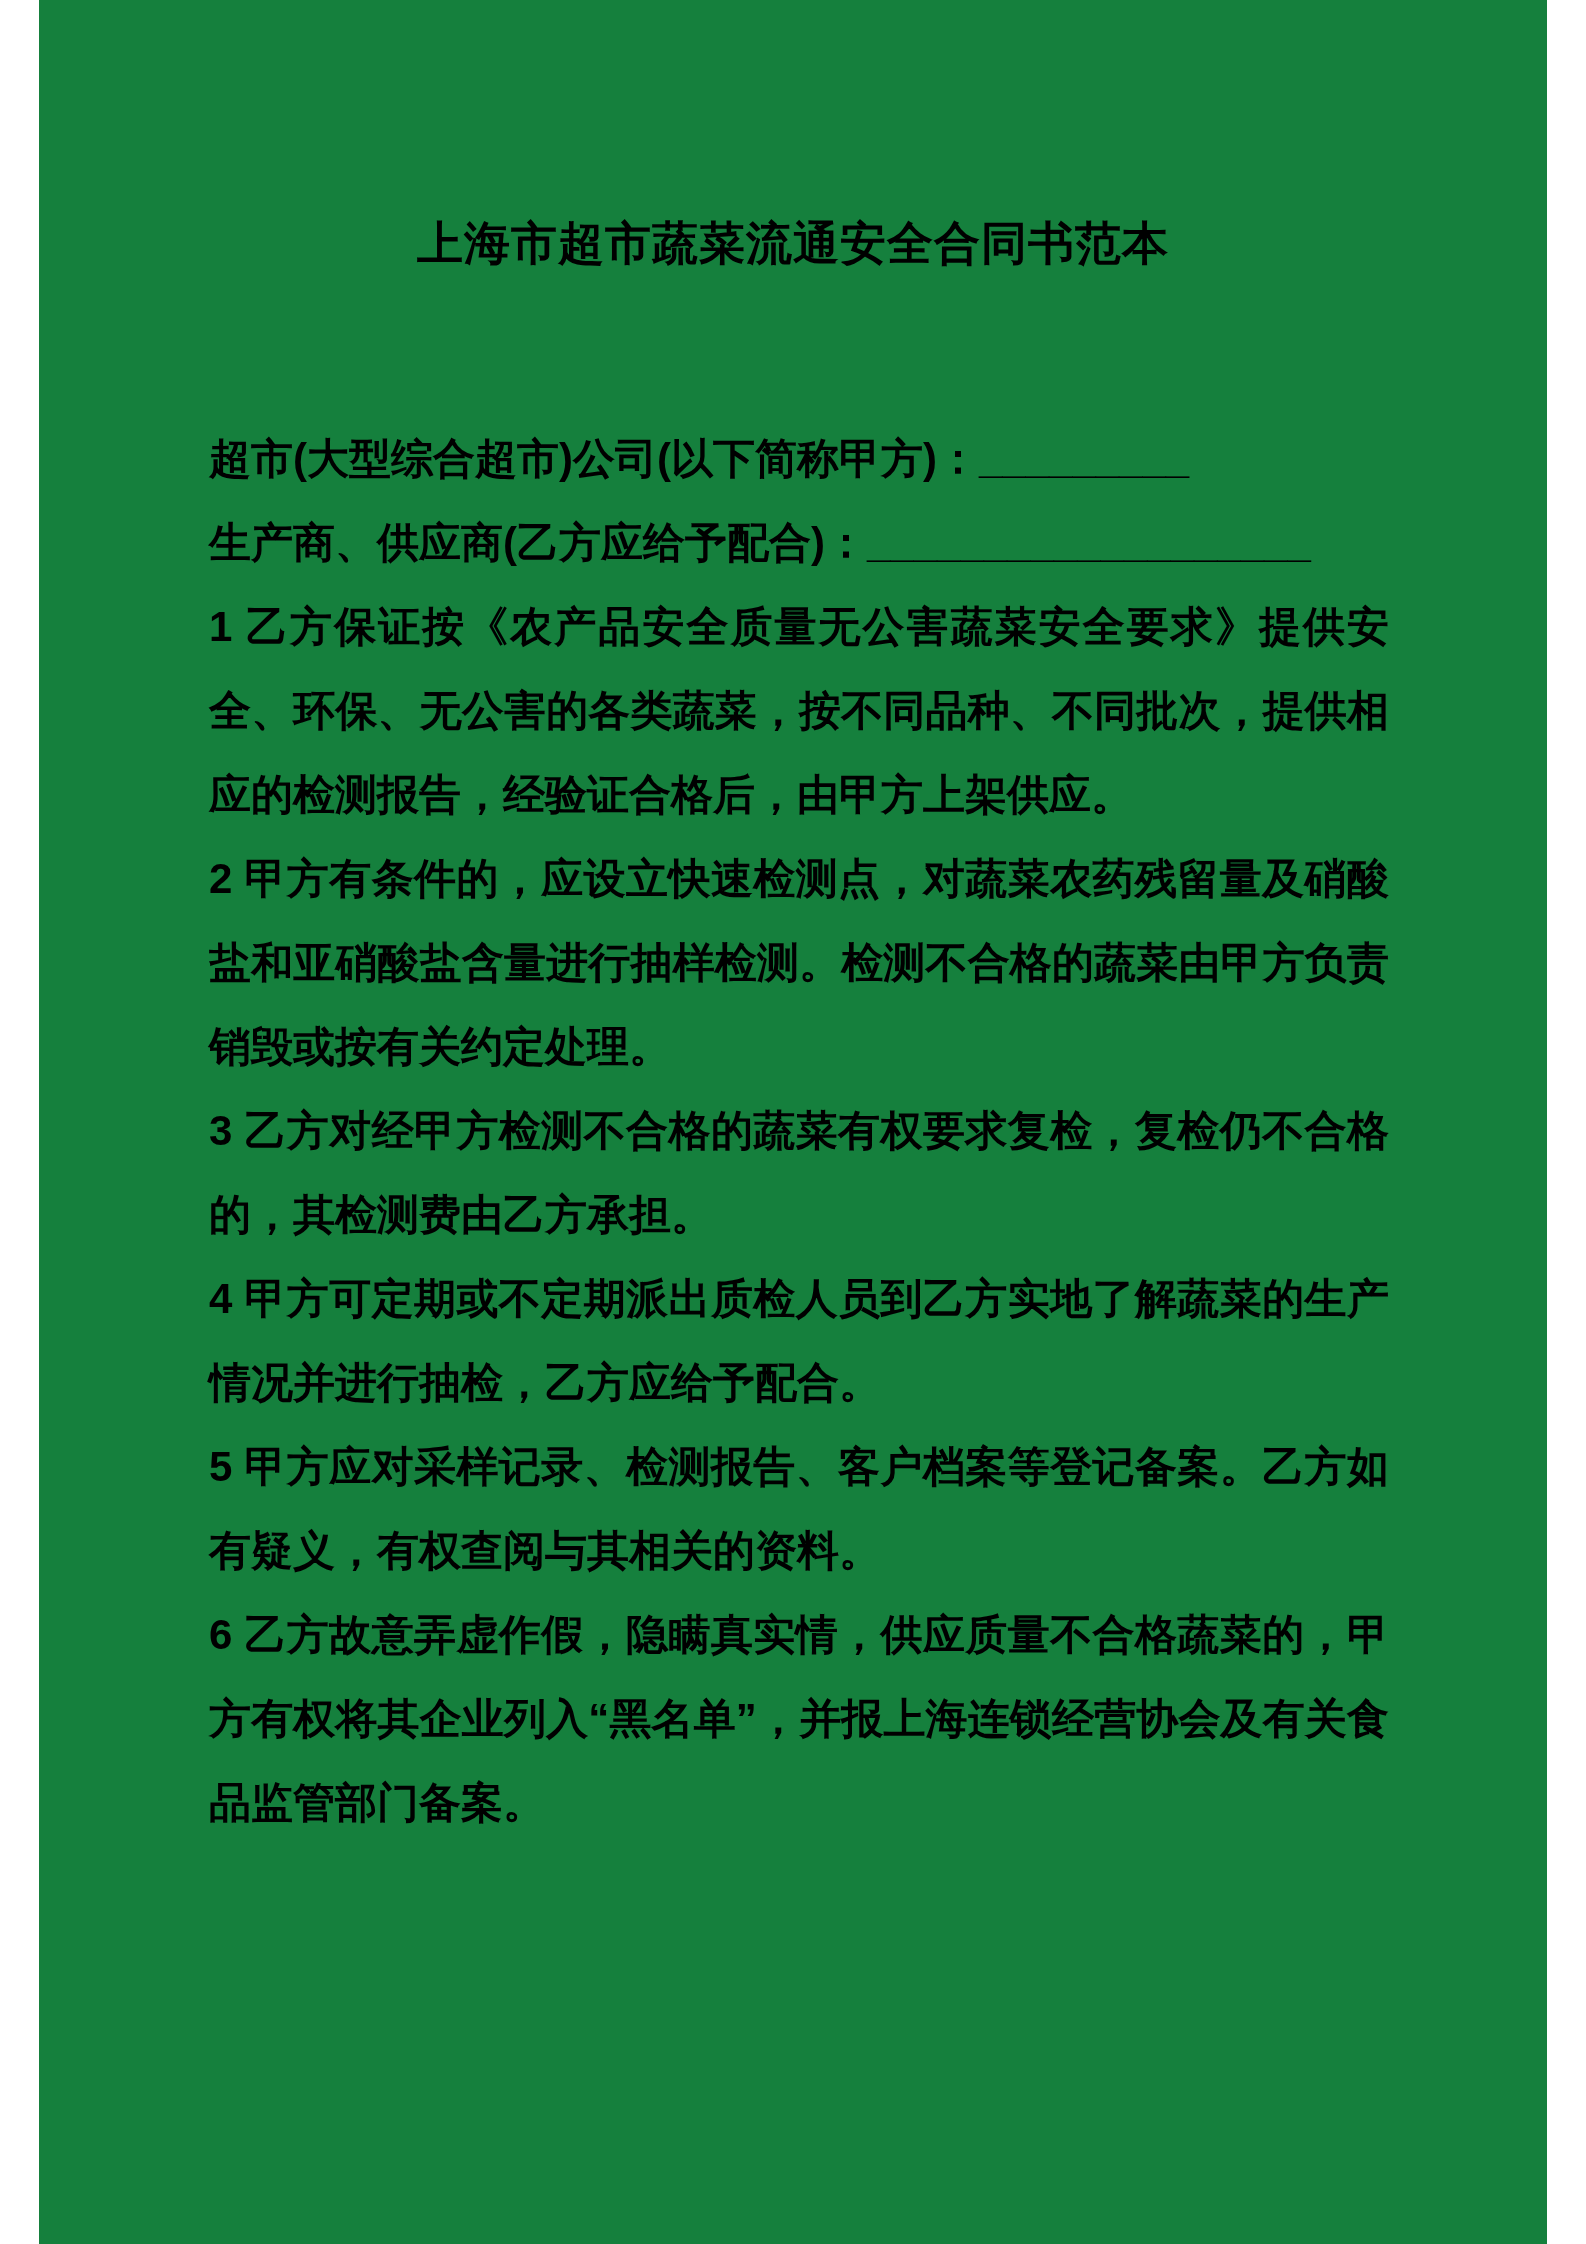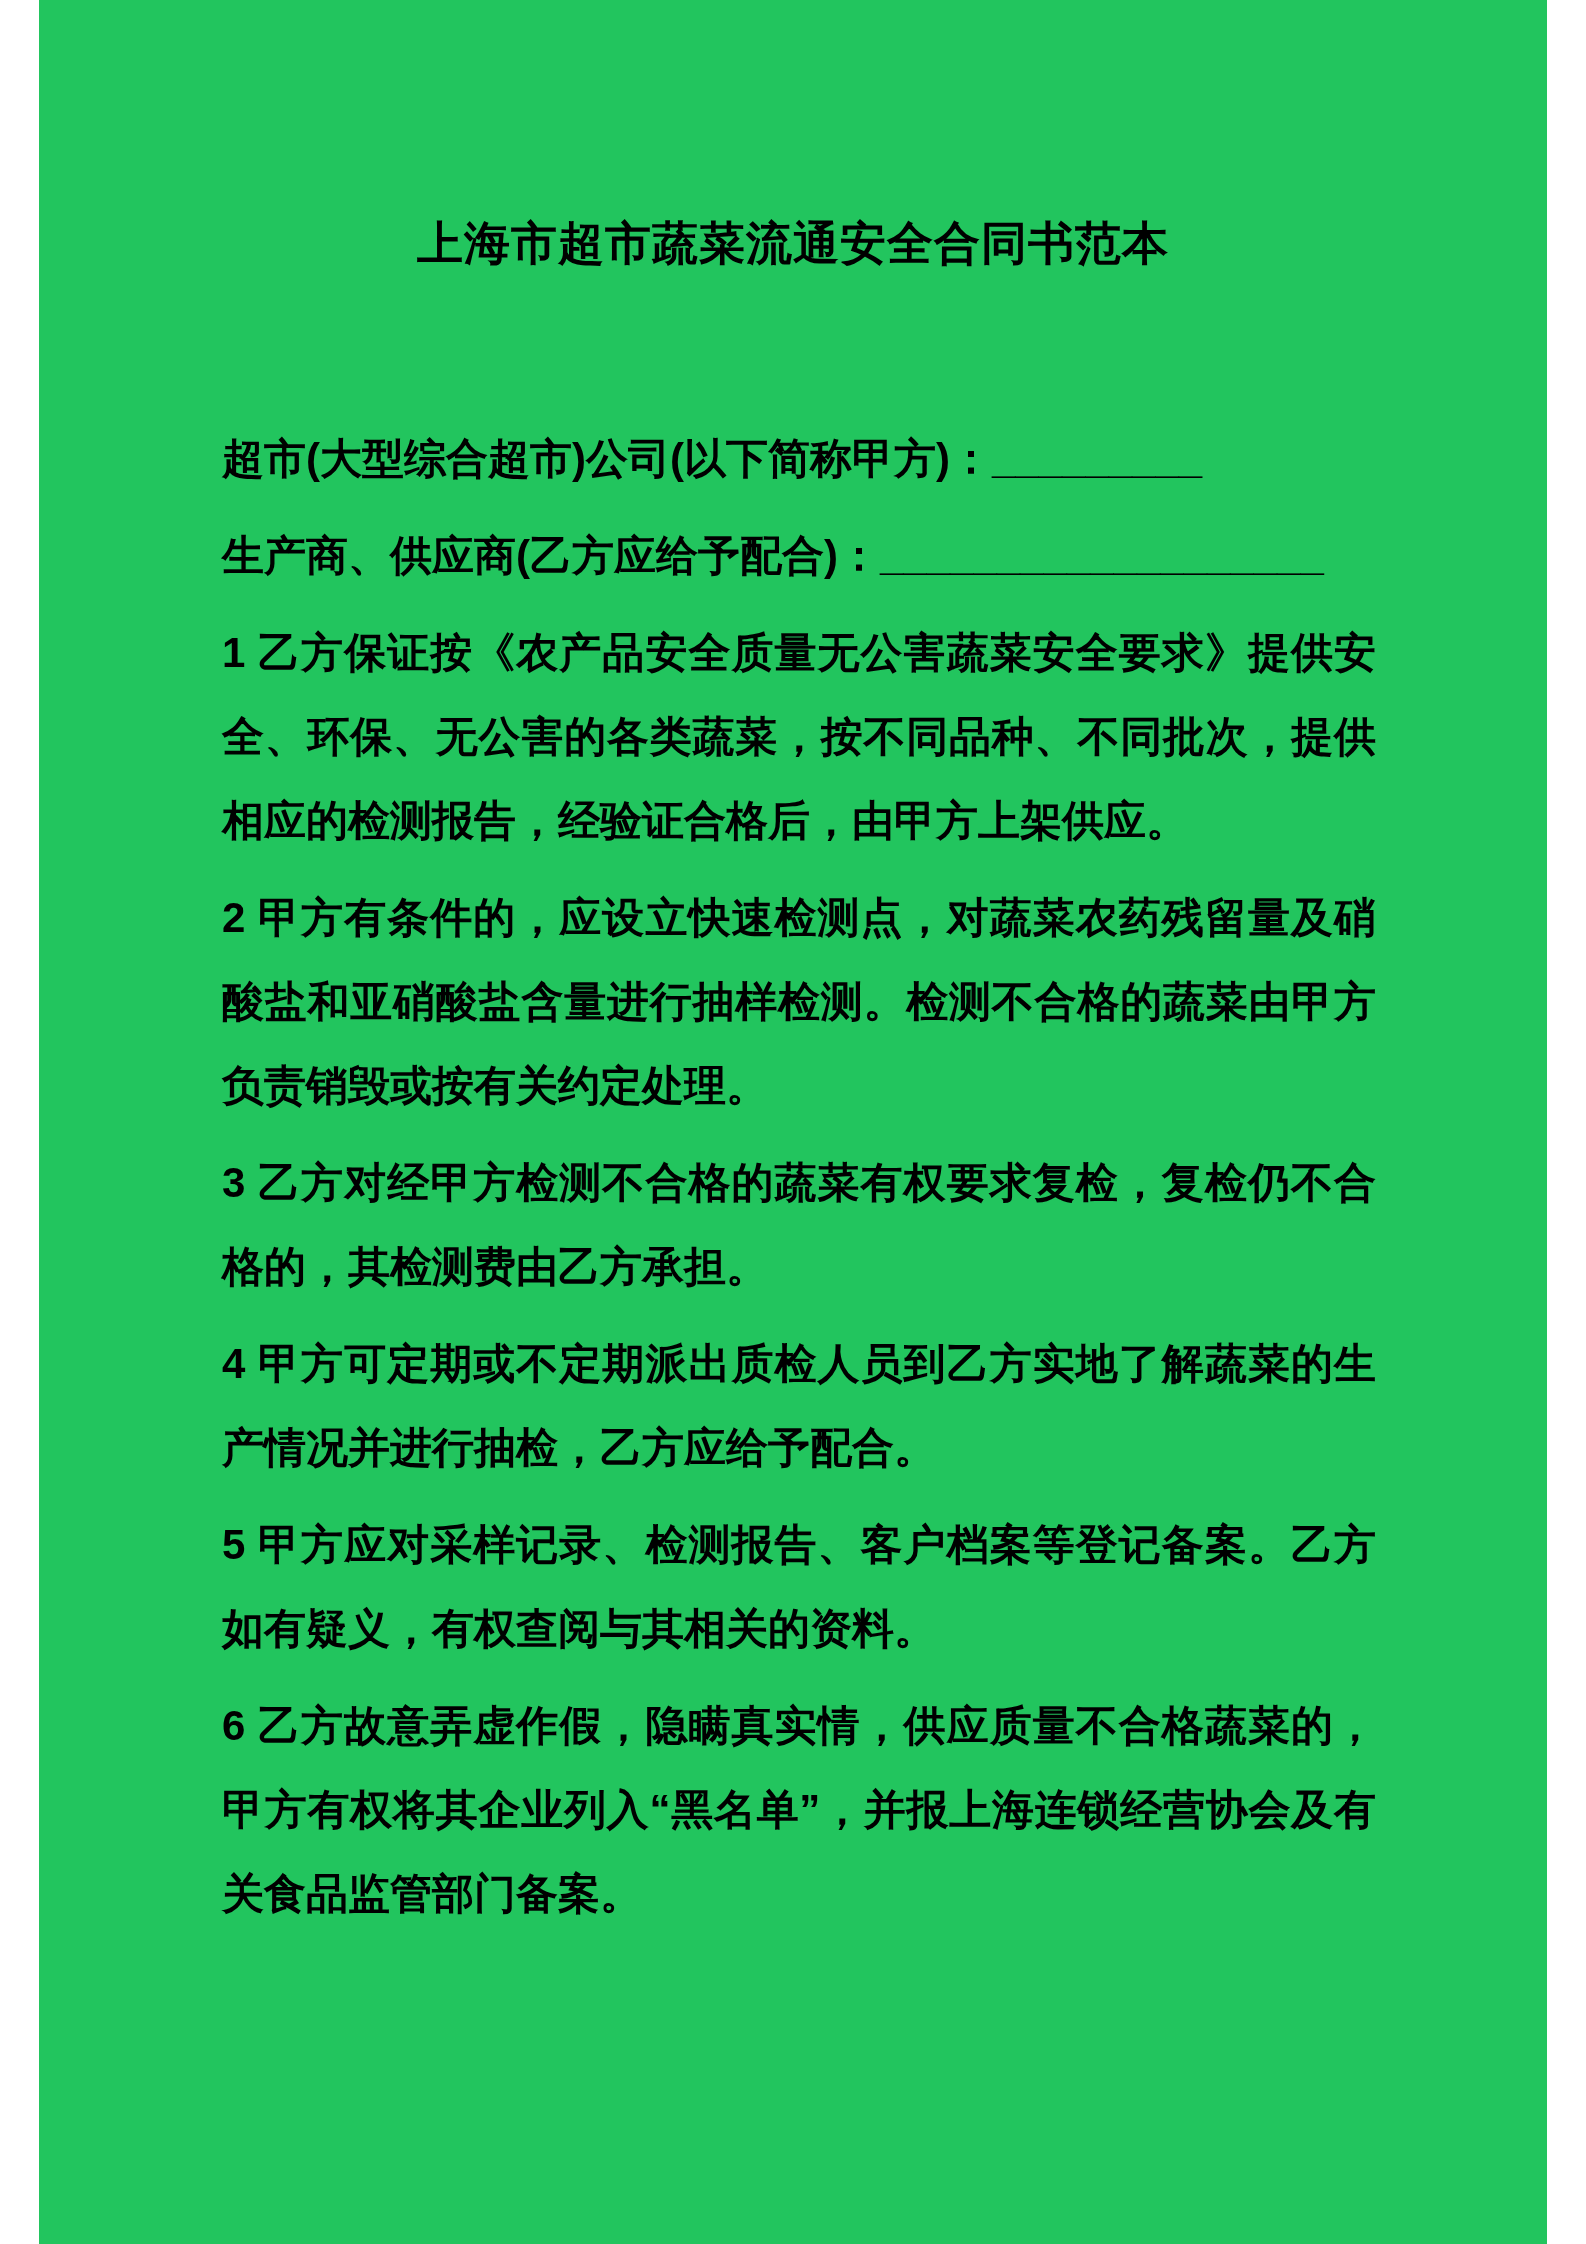--- a/index.html
+++ b/index.html
@@ -5,21 +5,21 @@
     html, body {
       margin: 0;
       padding: 0;
       background: #ffffff;
     }
     .page {
       position: relative;
       width: 1508px;
       height: 2244px;
       margin: 0 auto;
-      background: #22c55e;
+      background: #15803d;
       color: #000000;
       font-family: "Liberation Sans", "DejaVu Sans", sans-serif;
       font-weight: 700;
       overflow: hidden;
       box-sizing: border-box;
     }
     .doc-title {
       margin: 0;
       padding-top: 218px;
       text-align: center;
@@ -30,21 +30,21 @@
     }
     .doc-content {
       margin-top: 148px;
       padding: 0 158px 0 170px;
       font-size: 42px;
       line-height: 2.0;
       text-align: justify;
       text-justify: inter-ideograph;
     }
     .para {
-      margin: 13px;
+      margin: 0;
       padding: 0;
       word-break: break-all;
     }
   </style>
 </head>
 <body>
 
 <div class="page">
   <h1 class="doc-title">上海市超市蔬菜流通安全合同书范本</h1>
 

